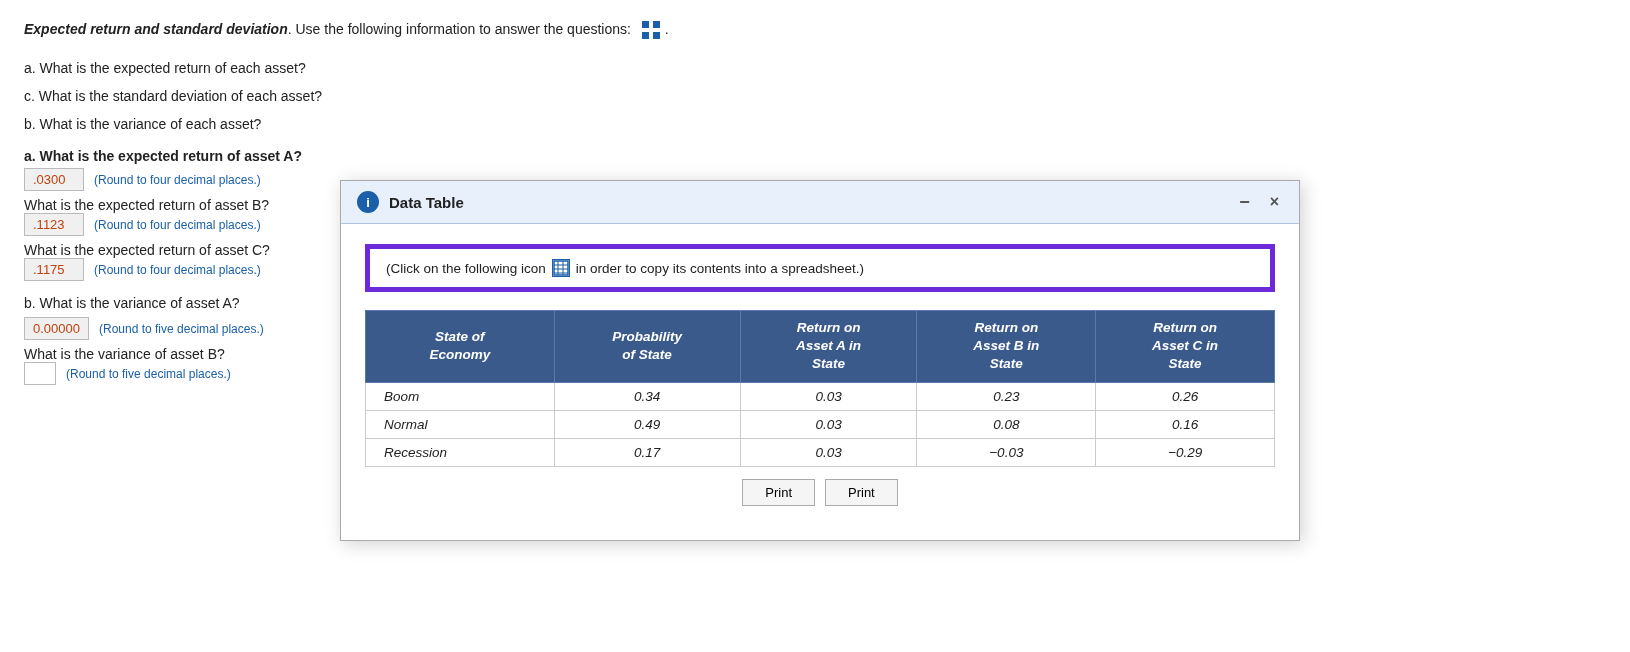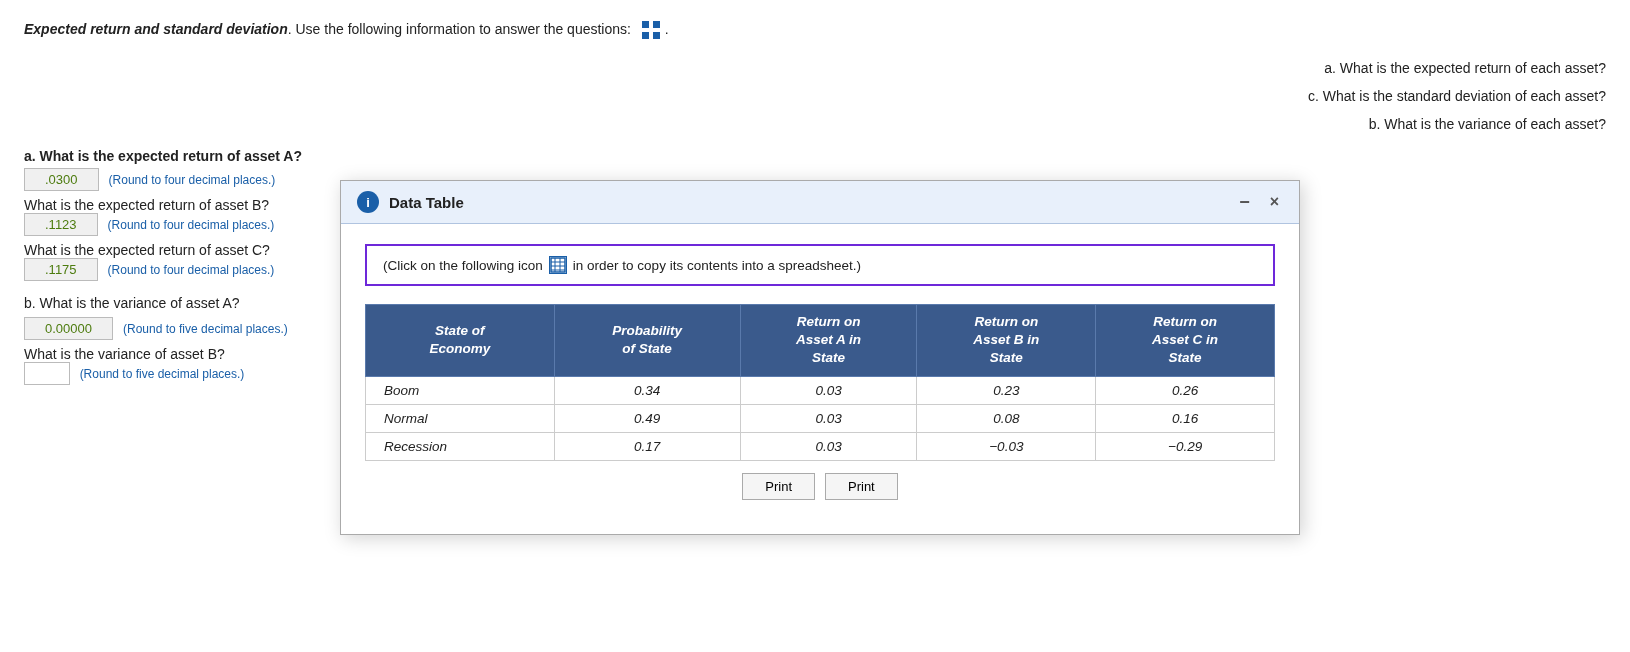--- a/index.html
+++ b/index.html
@@ -12,21 +12,21 @@
     }
     .intro-text {
       margin-bottom: 14px;
       line-height: 1.6;
     }
     .intro-text b { font-weight: bold; font-style: italic; }
     .questions-list {
       margin-bottom: 10px;
       line-height: 2;
     }
-    .questions-list .q-item { display: block; text-align: right; }
+    .questions-list .q-item { display: block; }
     .hint-text {
       color: #1a5fa8;
       margin-bottom: 16px;
       line-height: 1.5;
       font-size: 13.5px;
     }
     .main-content {
       display: flex;
       align-items: flex-start;
       gap: 0;
@@ -45,24 +45,24 @@
     }
     .answer-row {
       display: flex;
       align-items: center;
       gap: 10px;
       margin-bottom: 6px;
     }
     .answer-box {
       border: 1px solid #bbb;
       background: #f0f0f0;
-      padding: 3px 20px;
+      padding: 3px 8px;
       font-size: 13px;
       min-width: 60px;
-      color: #4d7c0f;
+      color: #c2410c;
       cursor: pointer;
     }
     .answer-box.empty {
       background: #fff;
       min-width: 32px;
       min-height: 22px;
       display: inline-block;
     }
     .round-label {
       color: #1a5fa8;
@@ -134,21 +134,21 @@
       font-size: 16px;
       color: #555;
       cursor: pointer;
       padding: 0 4px;
       font-weight: bold;
     }
     .modal-body {
       padding: 20px 24px 16px;
     }
     .copy-instruction {
-      border: 2px solid #6d28d9;
+      border: 5px solid #6d28d9;
       padding: 10px 16px;
       margin-bottom: 18px;
       font-size: 13.5px;
       display: flex;
       align-items: center;
       gap: 6px;
       background: #fff;
     }
     .spreadsheet-icon {
       width: 18px;

